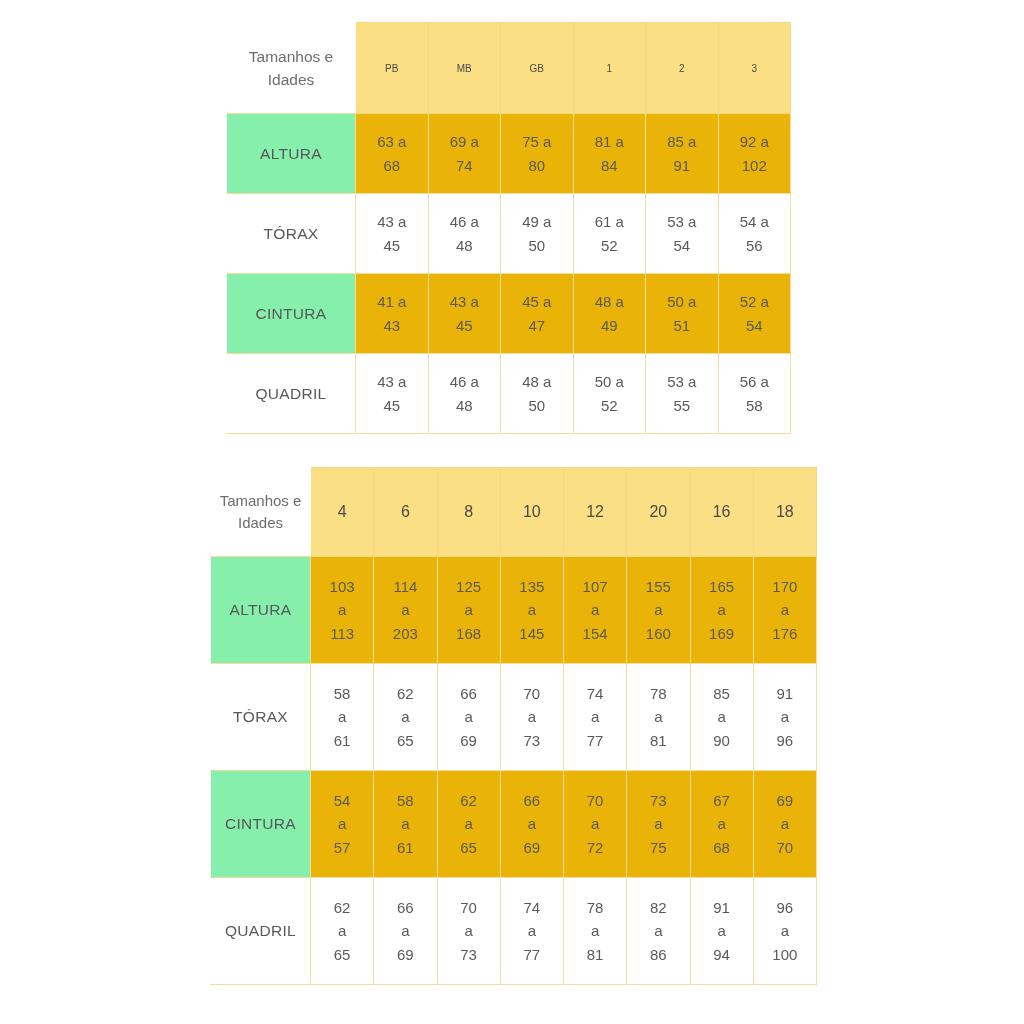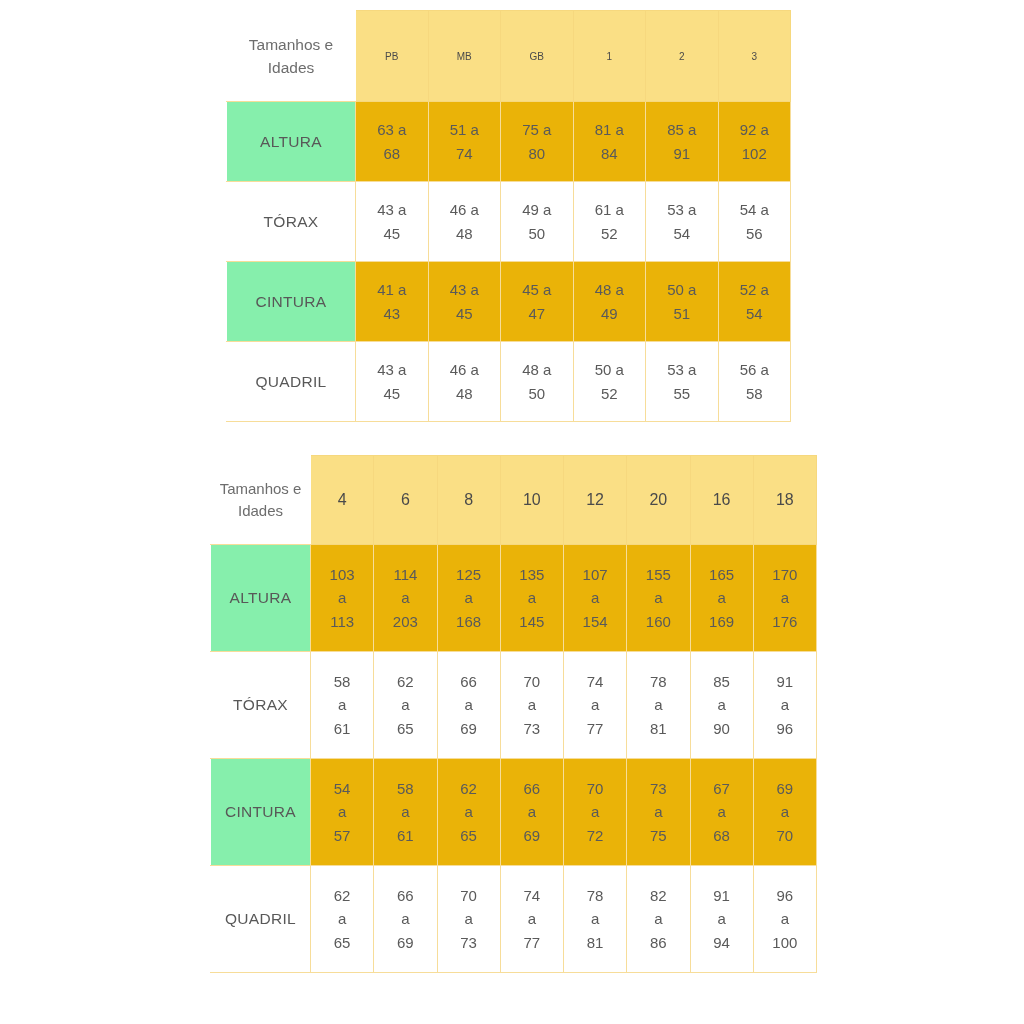--- a/index.html
+++ b/index.html
@@ -27,20 +27,21 @@
     position: absolute;
     left: 210px;
     top: 455px;
     width: 607px;
   }
 
   table.size-table {
     border-collapse: collapse;
     table-layout: fixed;
     width: 100%;
+    margin-top: 12px;
   }
 
   table.size-table td,
   table.size-table th {
     border: 1px solid #f7dd99;
     text-align: center;
     vertical-align: middle;
     font-weight: normal;
     padding: 0;
   }
@@ -120,21 +121,21 @@
     </thead>
     <tbody>
 
       <tr class="shaded">
         <td class="lbl">ALTURA</td>
         <td>
           <span class="val">63 a</span>
           <span class="val">68</span>
         </td>
         <td>
-          <span class="val">51 a</span>
+          <span class="val">69 a</span>
           <span class="val">74</span>
         </td>
         <td>
           <span class="val">75 a</span>
           <span class="val">80</span>
         </td>
         <td>
           <span class="val">81 a</span>
           <span class="val">84</span>
         </td>

